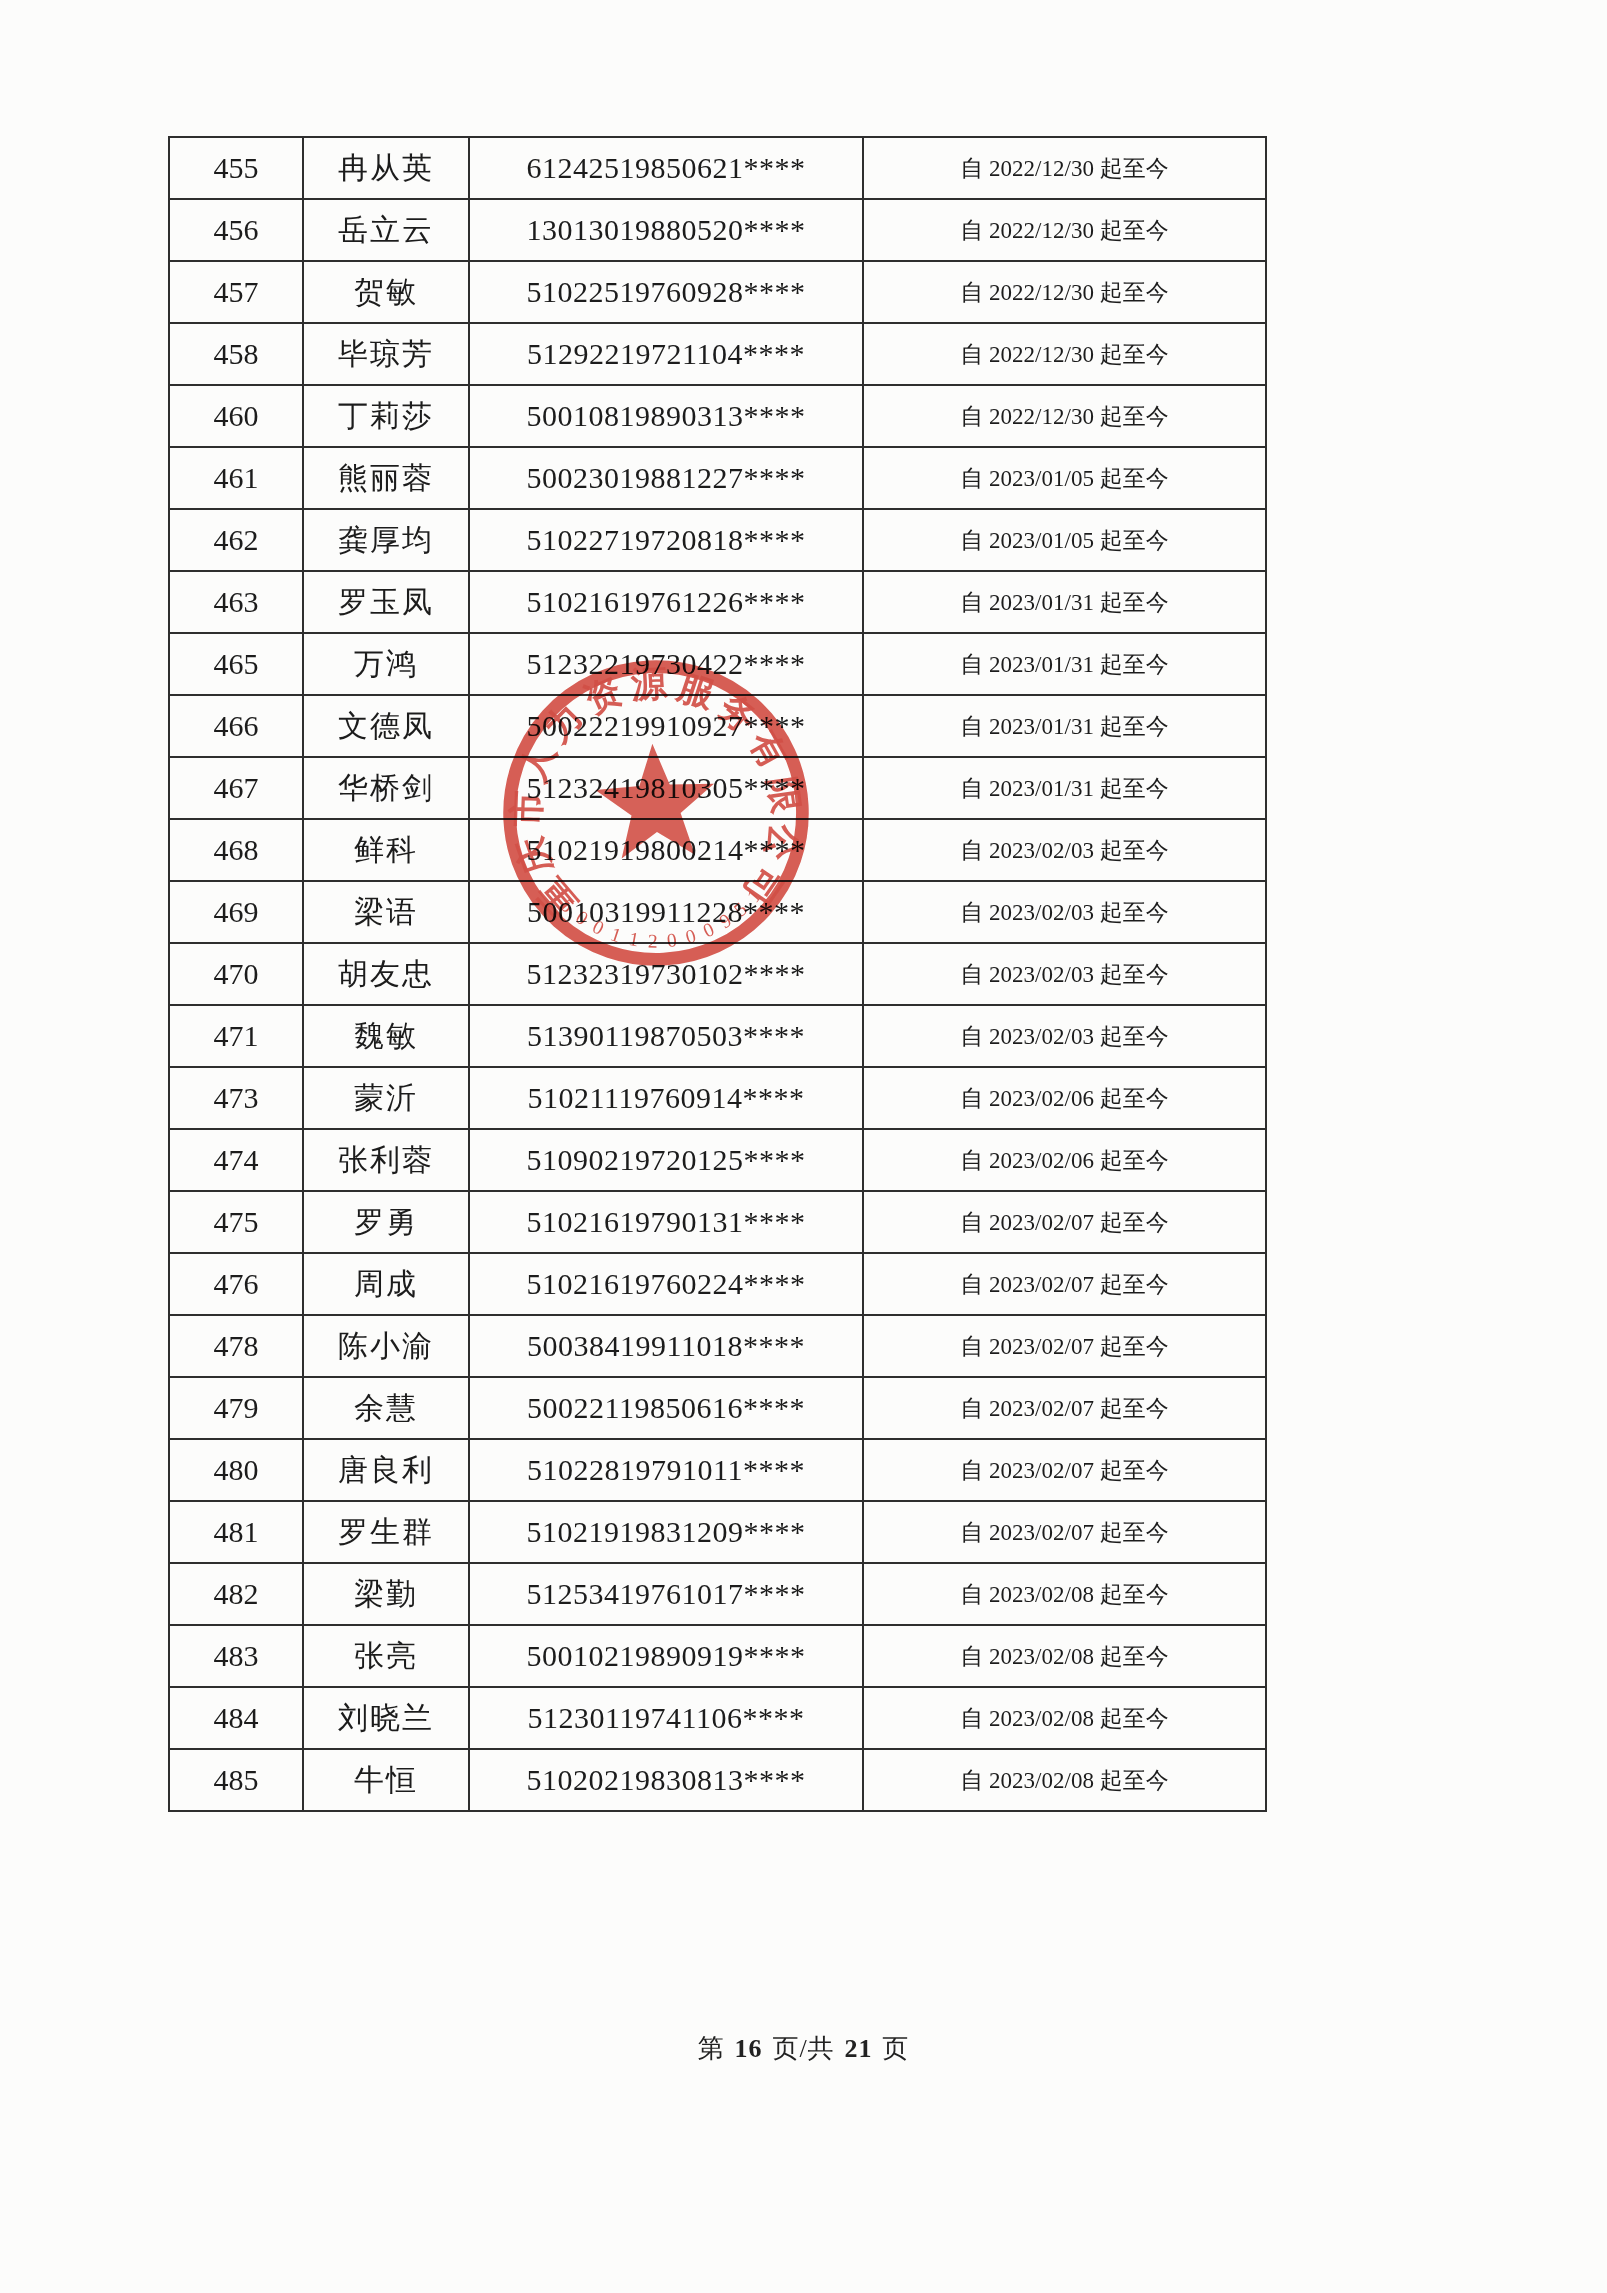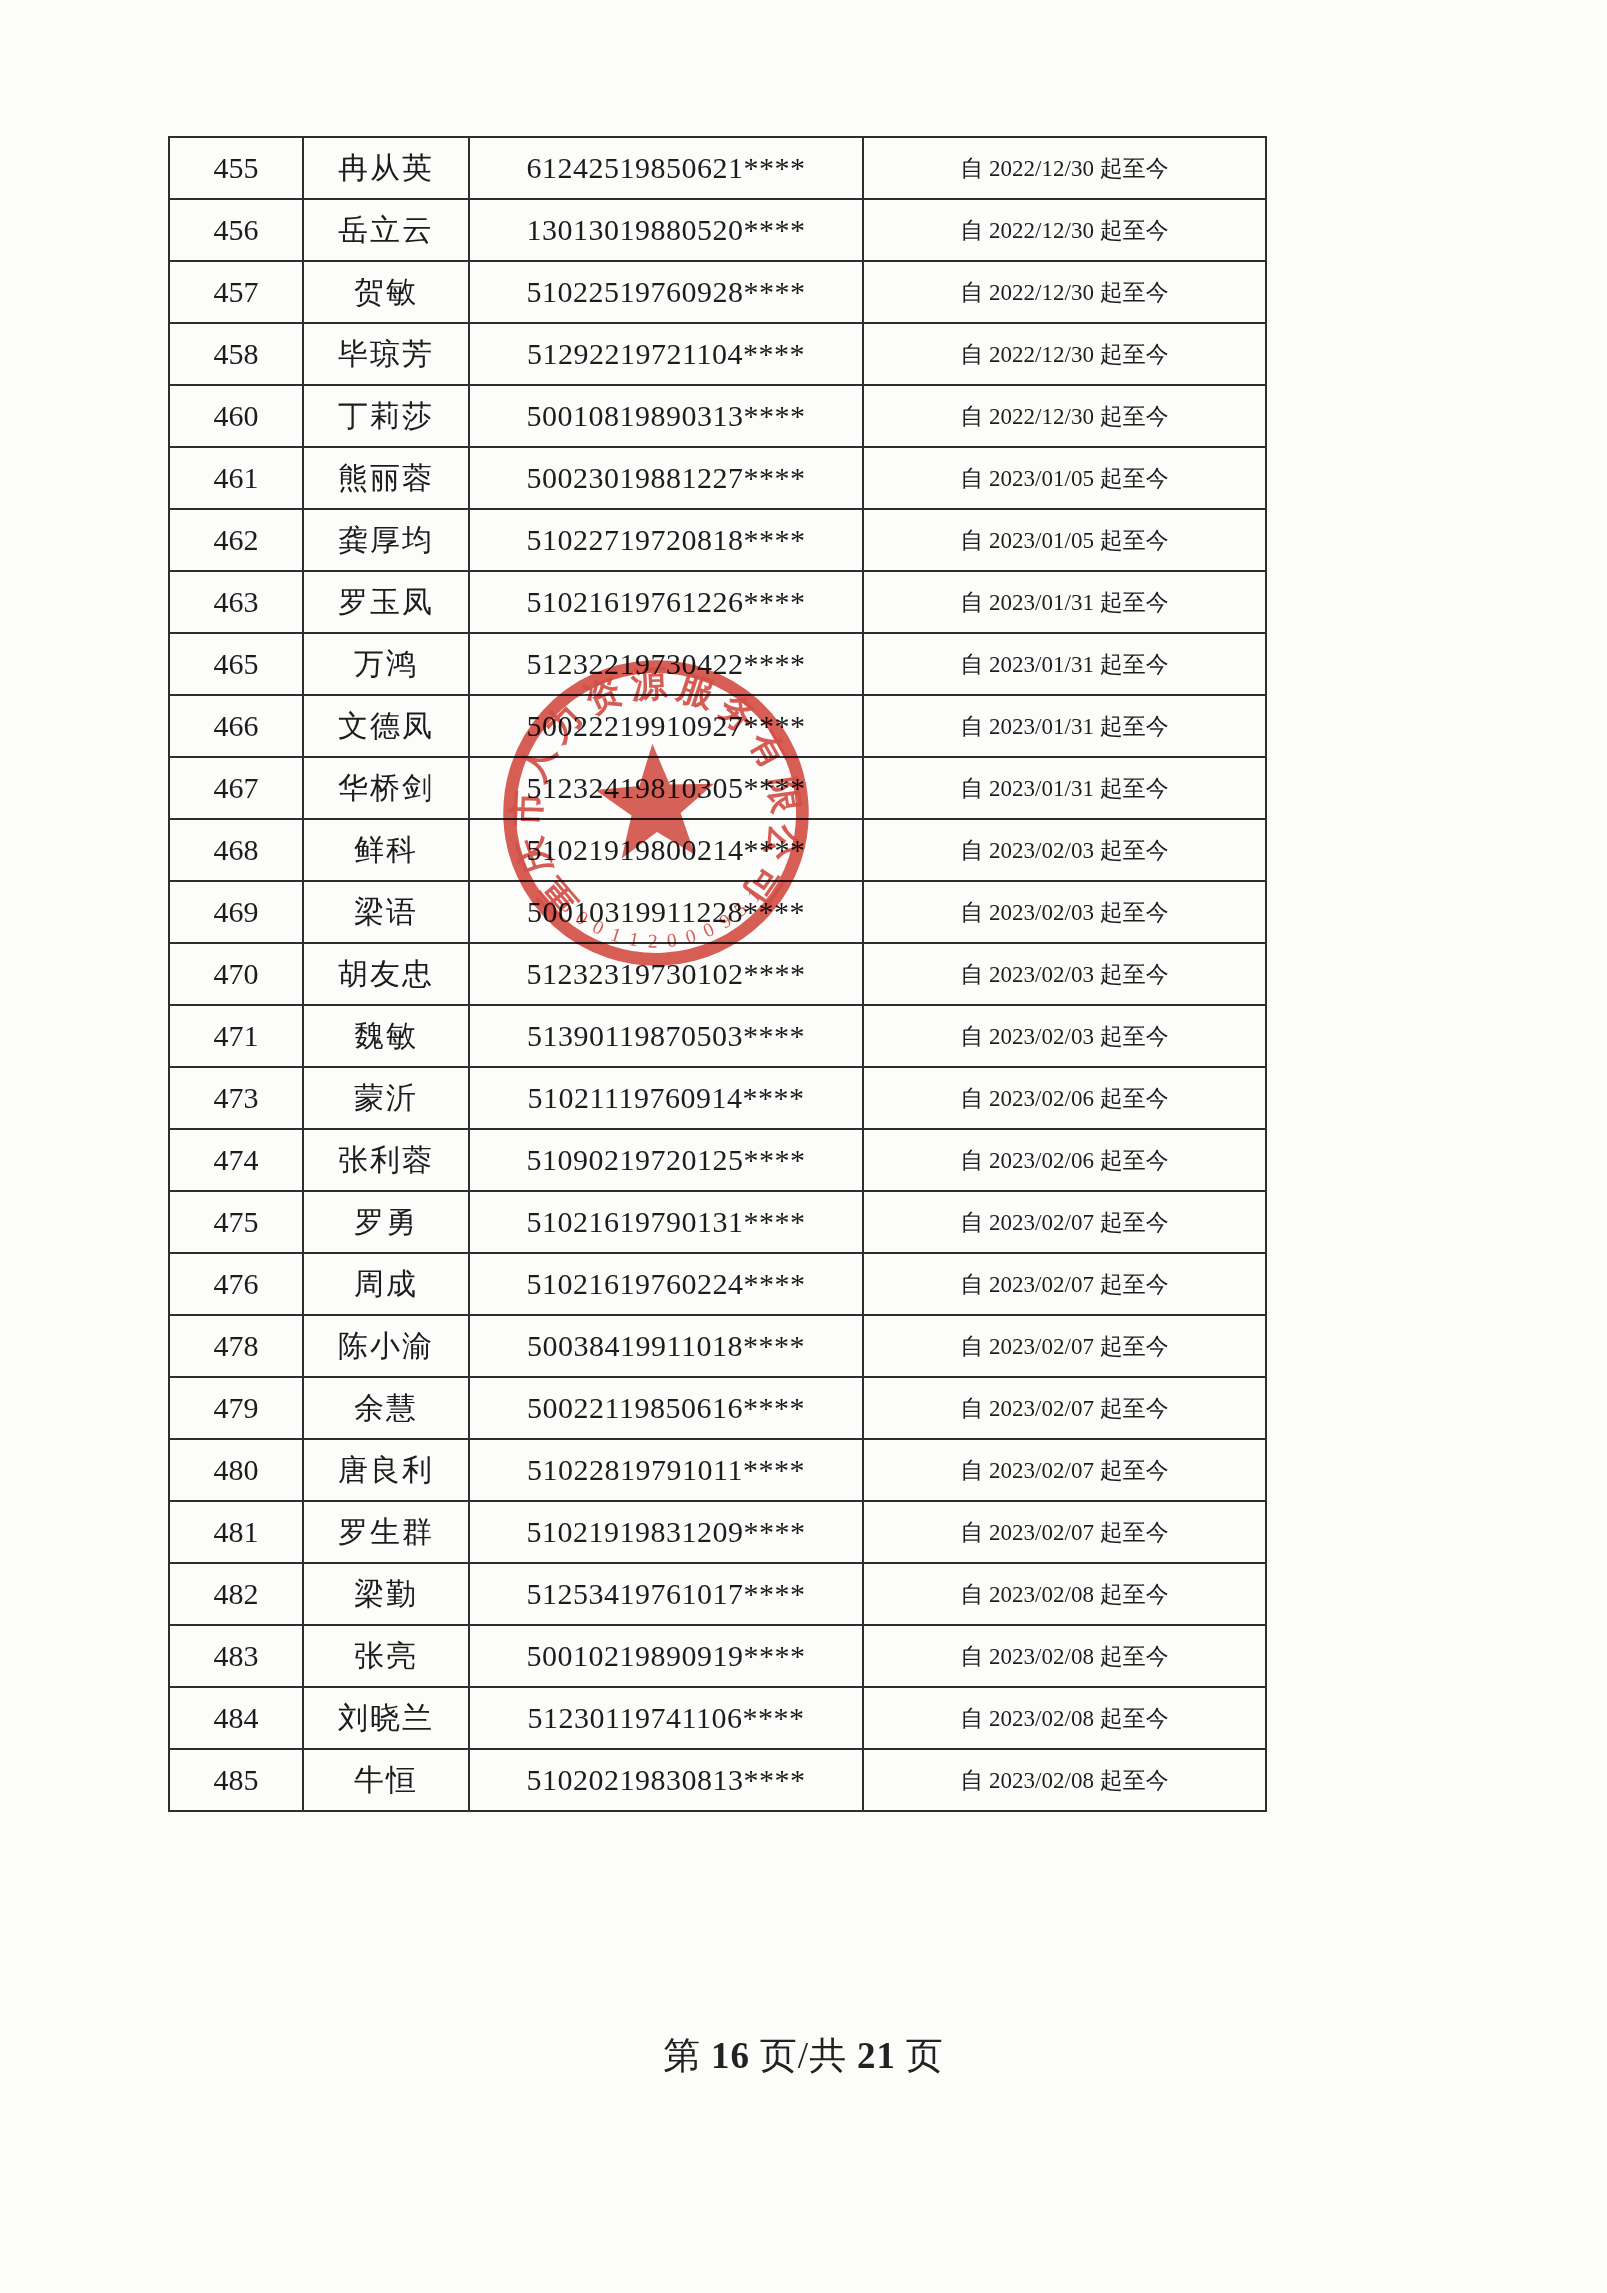--- a/index.html
+++ b/index.html
@@ -28,21 +28,21 @@
   .roster td:nth-child(3){width:392px;letter-spacing:0.5px;}
   .roster td:nth-child(4){width:401px;font-size:23px;}
   .stamp{
     position:absolute;left:493px;top:648px;width:326px;height:330px;
     mix-blend-mode:multiply;opacity:0.88;
     transform:rotate(-3deg);
     pointer-events:none;
   }
   .footer{
     position:absolute;left:0;top:2031px;width:100%;
-    text-align:center;font-size:37px;color:#222;
+    text-align:center;font-size:26px;color:#222;
     letter-spacing:1px;
   }
   .footer .num{font-weight:700;margin:0 9.8px;font-family:"Liberation Serif",serif;}
 </style>
 </head>
 <body>
 
 <div class="page">
 
   <table class="roster">

